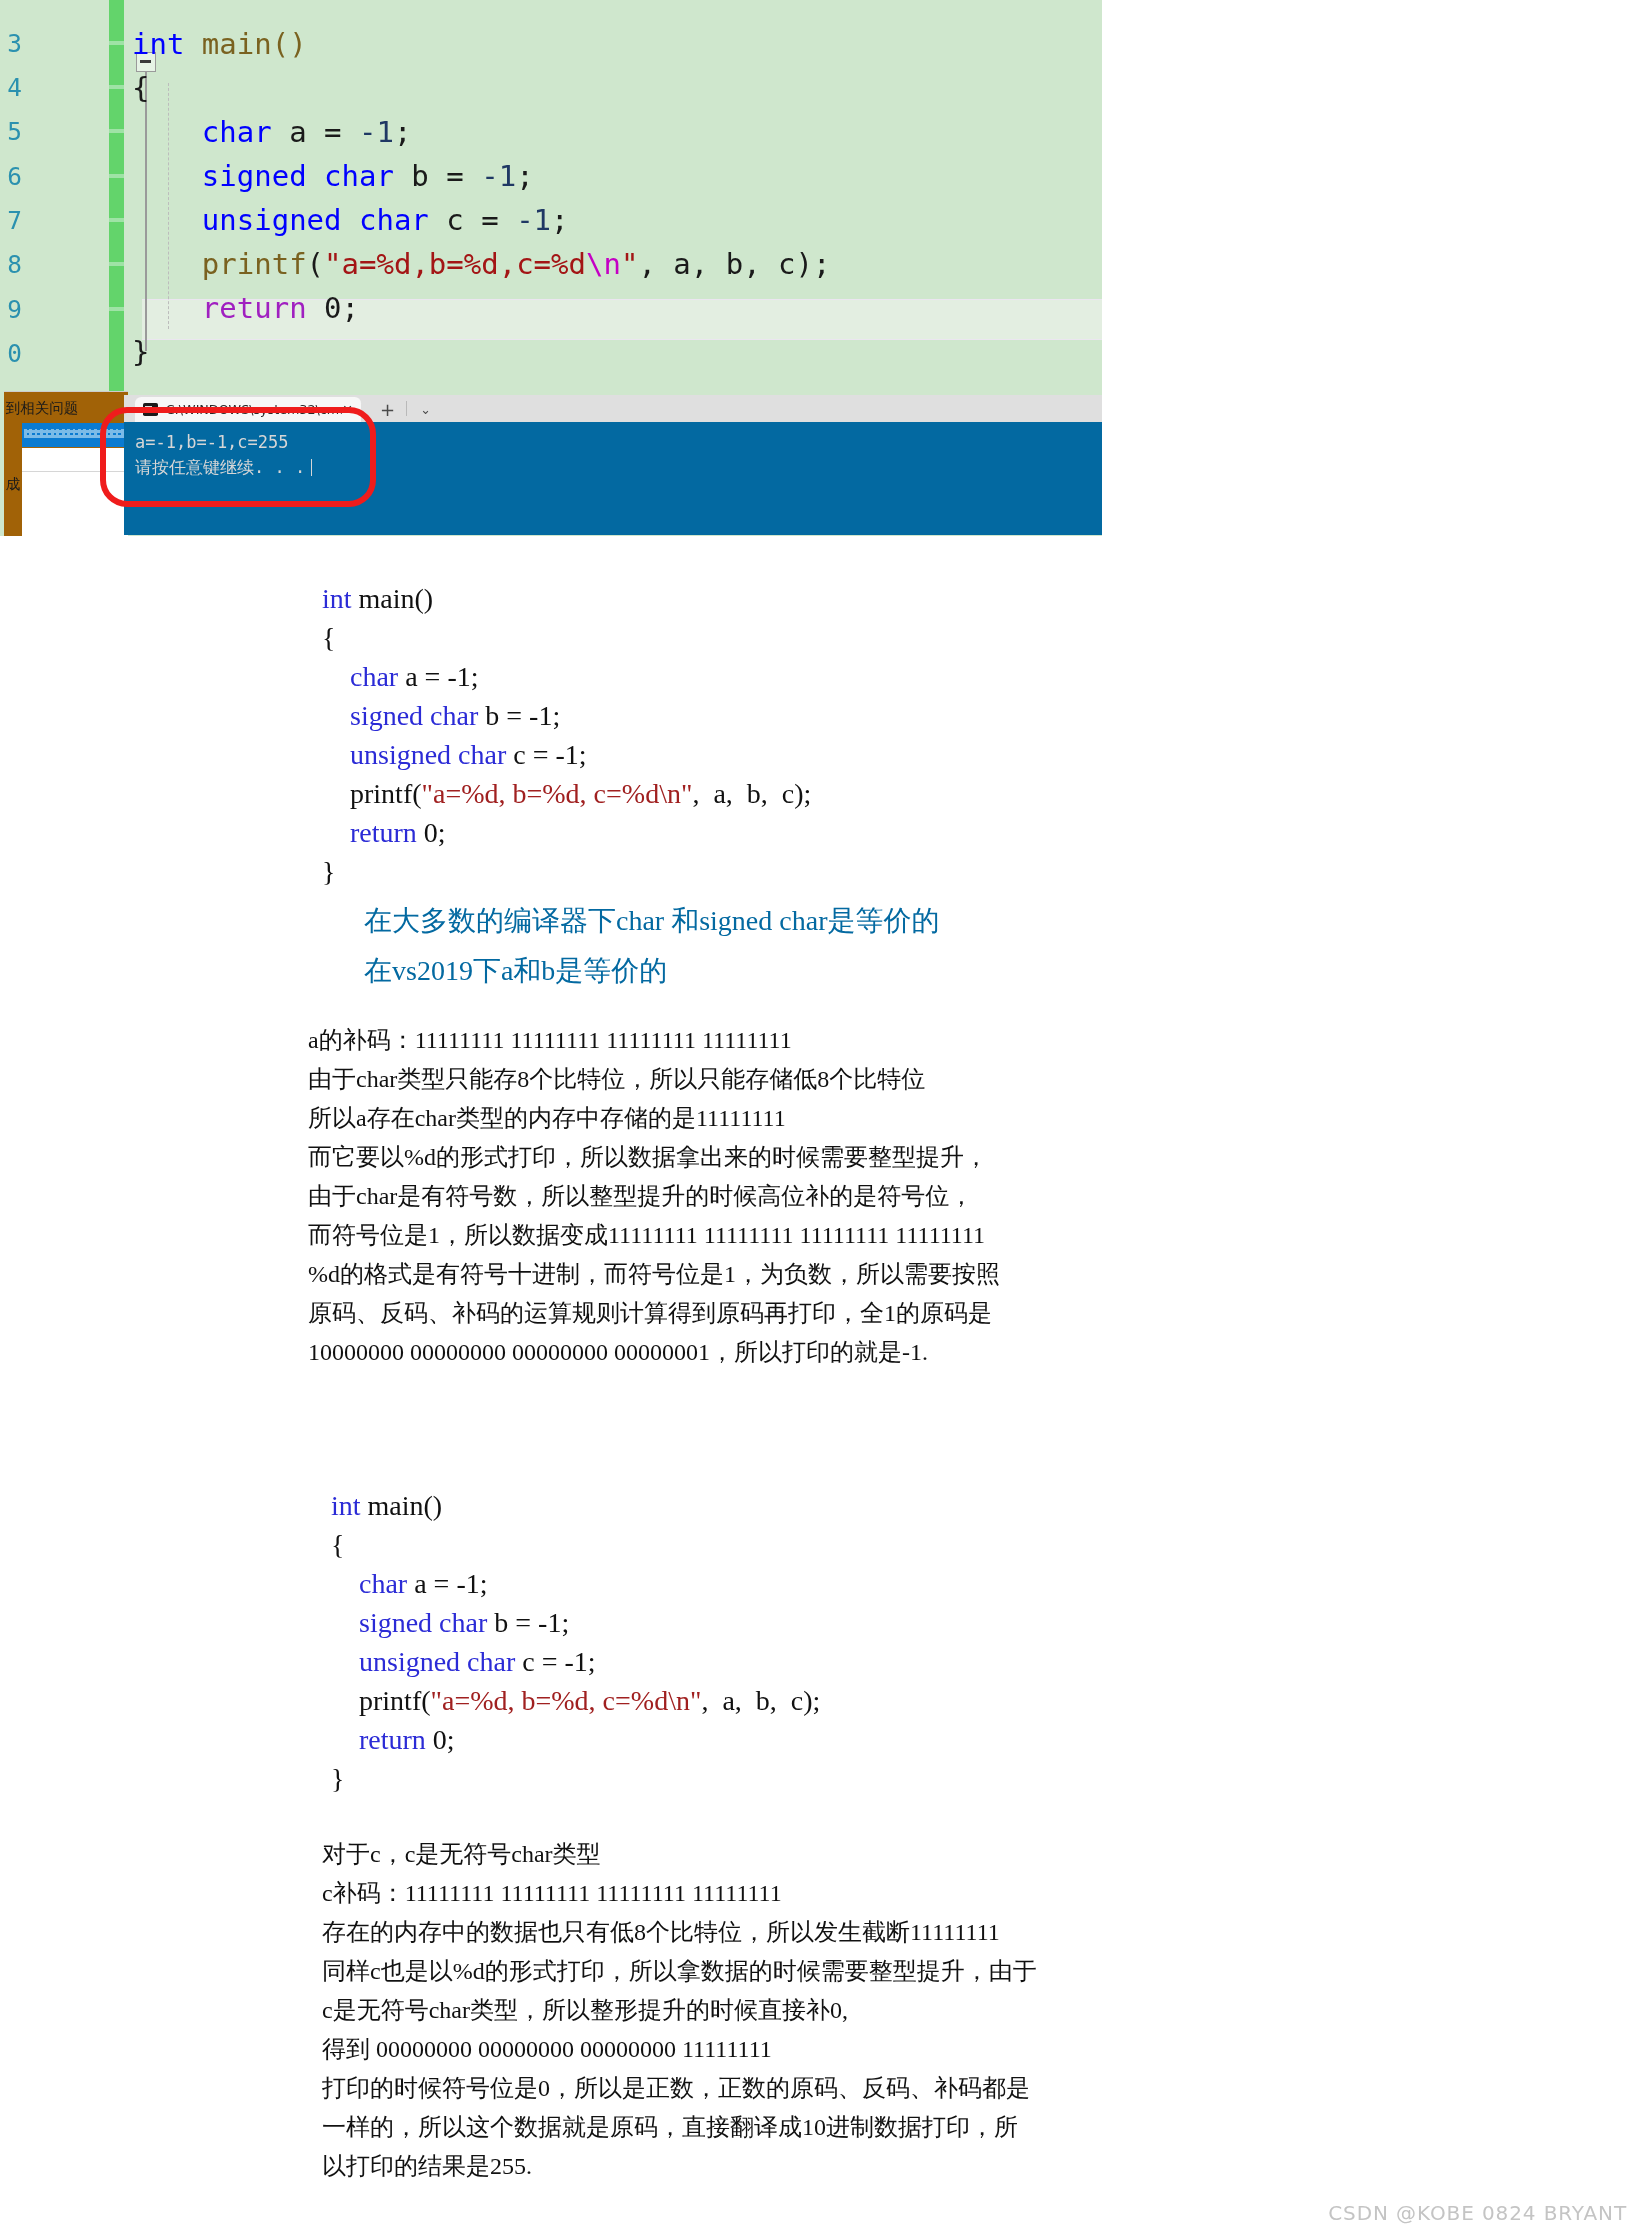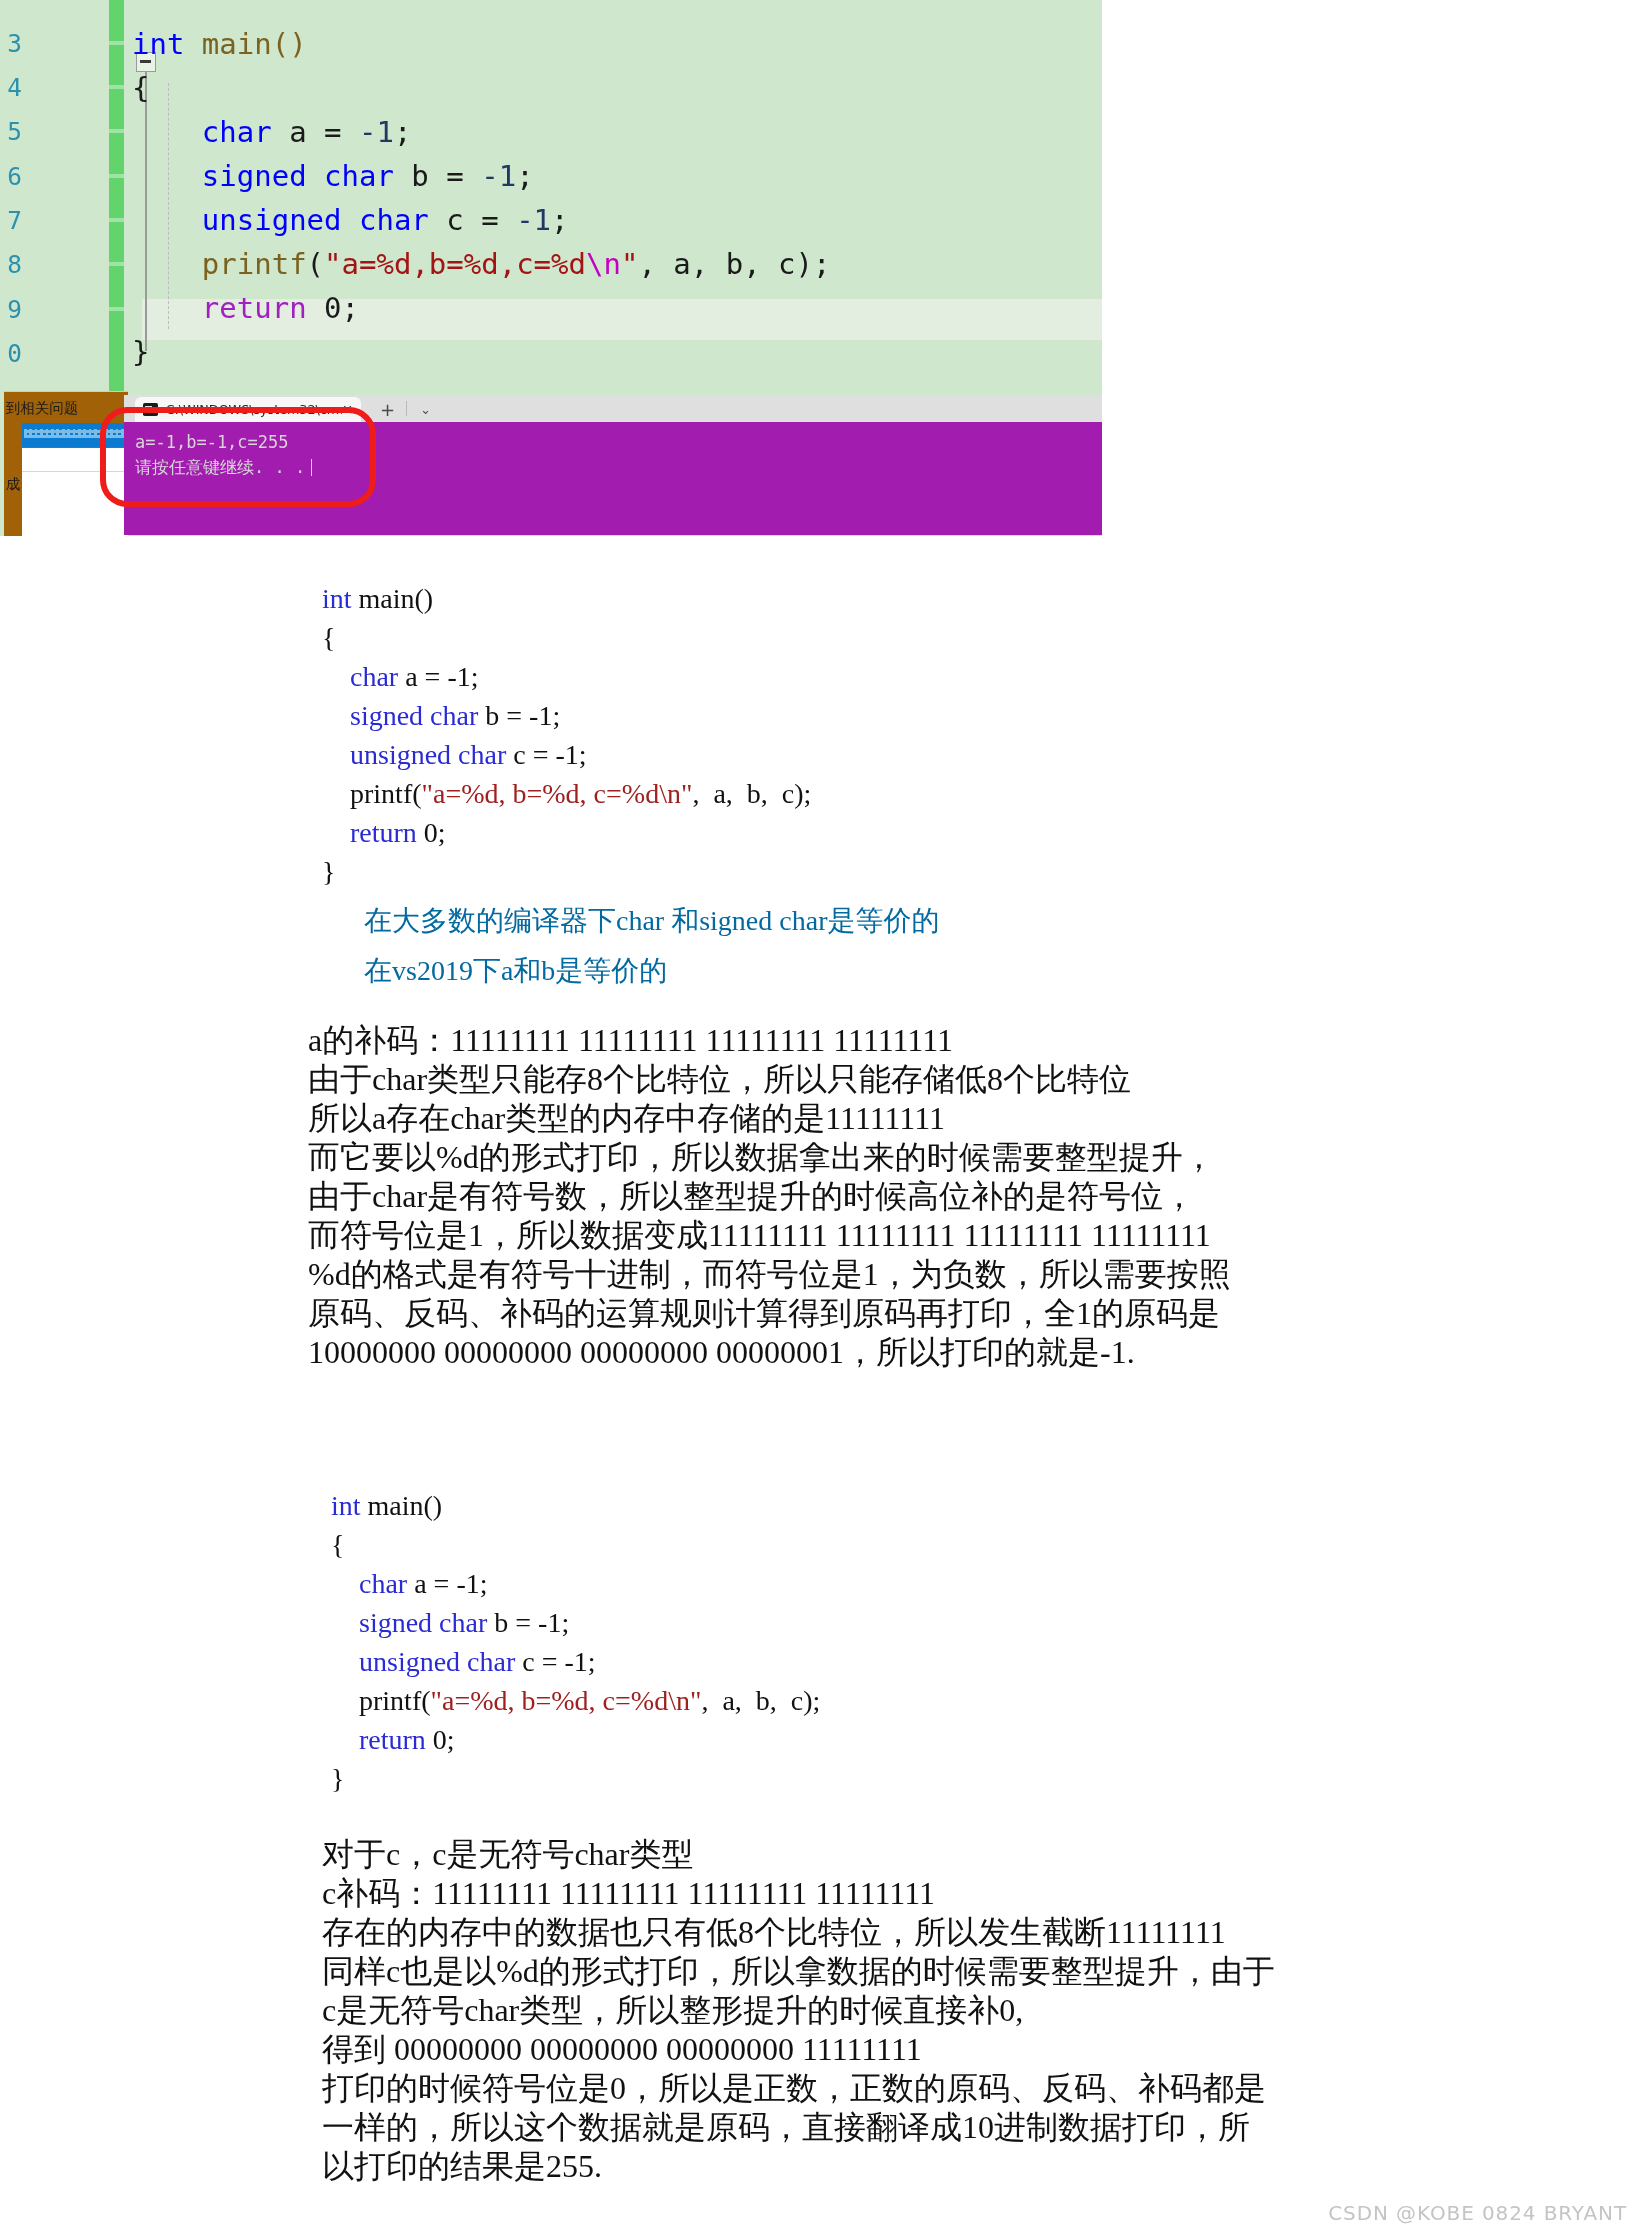--- a/index.html
+++ b/index.html
@@ -222,21 +222,21 @@
   .term-dropdown {
     position:absolute; left:289px; top:3.6px;
     width:25px; height:22px;
     font-family:"DejaVu Sans", sans-serif;
     font-size:12.7px; color:#4a4a4a;
     text-align:center; line-height:22px;
   }
   .term-body {
     position:absolute; left:0; top:27px;
     width:978px; height:113px;
-    background:#a21caf;
+    background:#0369a1;
     padding:8.1px 0 0 11px;
   }
   .term-line {
     font-family:"DejaVu Sans Mono", monospace;
     font-size:17px;
     line-height:25px;
     color:#d6d6d6;
     white-space:pre;
   }
   .term-caret {
@@ -275,21 +275,21 @@
   .cstr{ color:#a02020; }
 
   .blk-code1 { position:absolute; left:322px; top:36px; }
   .red-note  { position:absolute; left:364px; top:353px;
                color:#0369a1; font-size:28px; line-height:50px; }
   .red-note .ln{ display:block; white-space:pre; }
 
   .para {
     position:absolute;
     font-family:"Liberation Serif","DejaVu Serif",serif;
-    font-size:32px;
+    font-size:24px;
     line-height:39px;
     color:#111;
   }
   .para .ln { display:block; white-space:pre; }
 
   .blk-para1 { left:308px; top:478px; }
   .blk-code2 { position:absolute; left:331px; top:943px; }
   .blk-para2 { left:322px; top:1292px; }
 
   #watermark {

